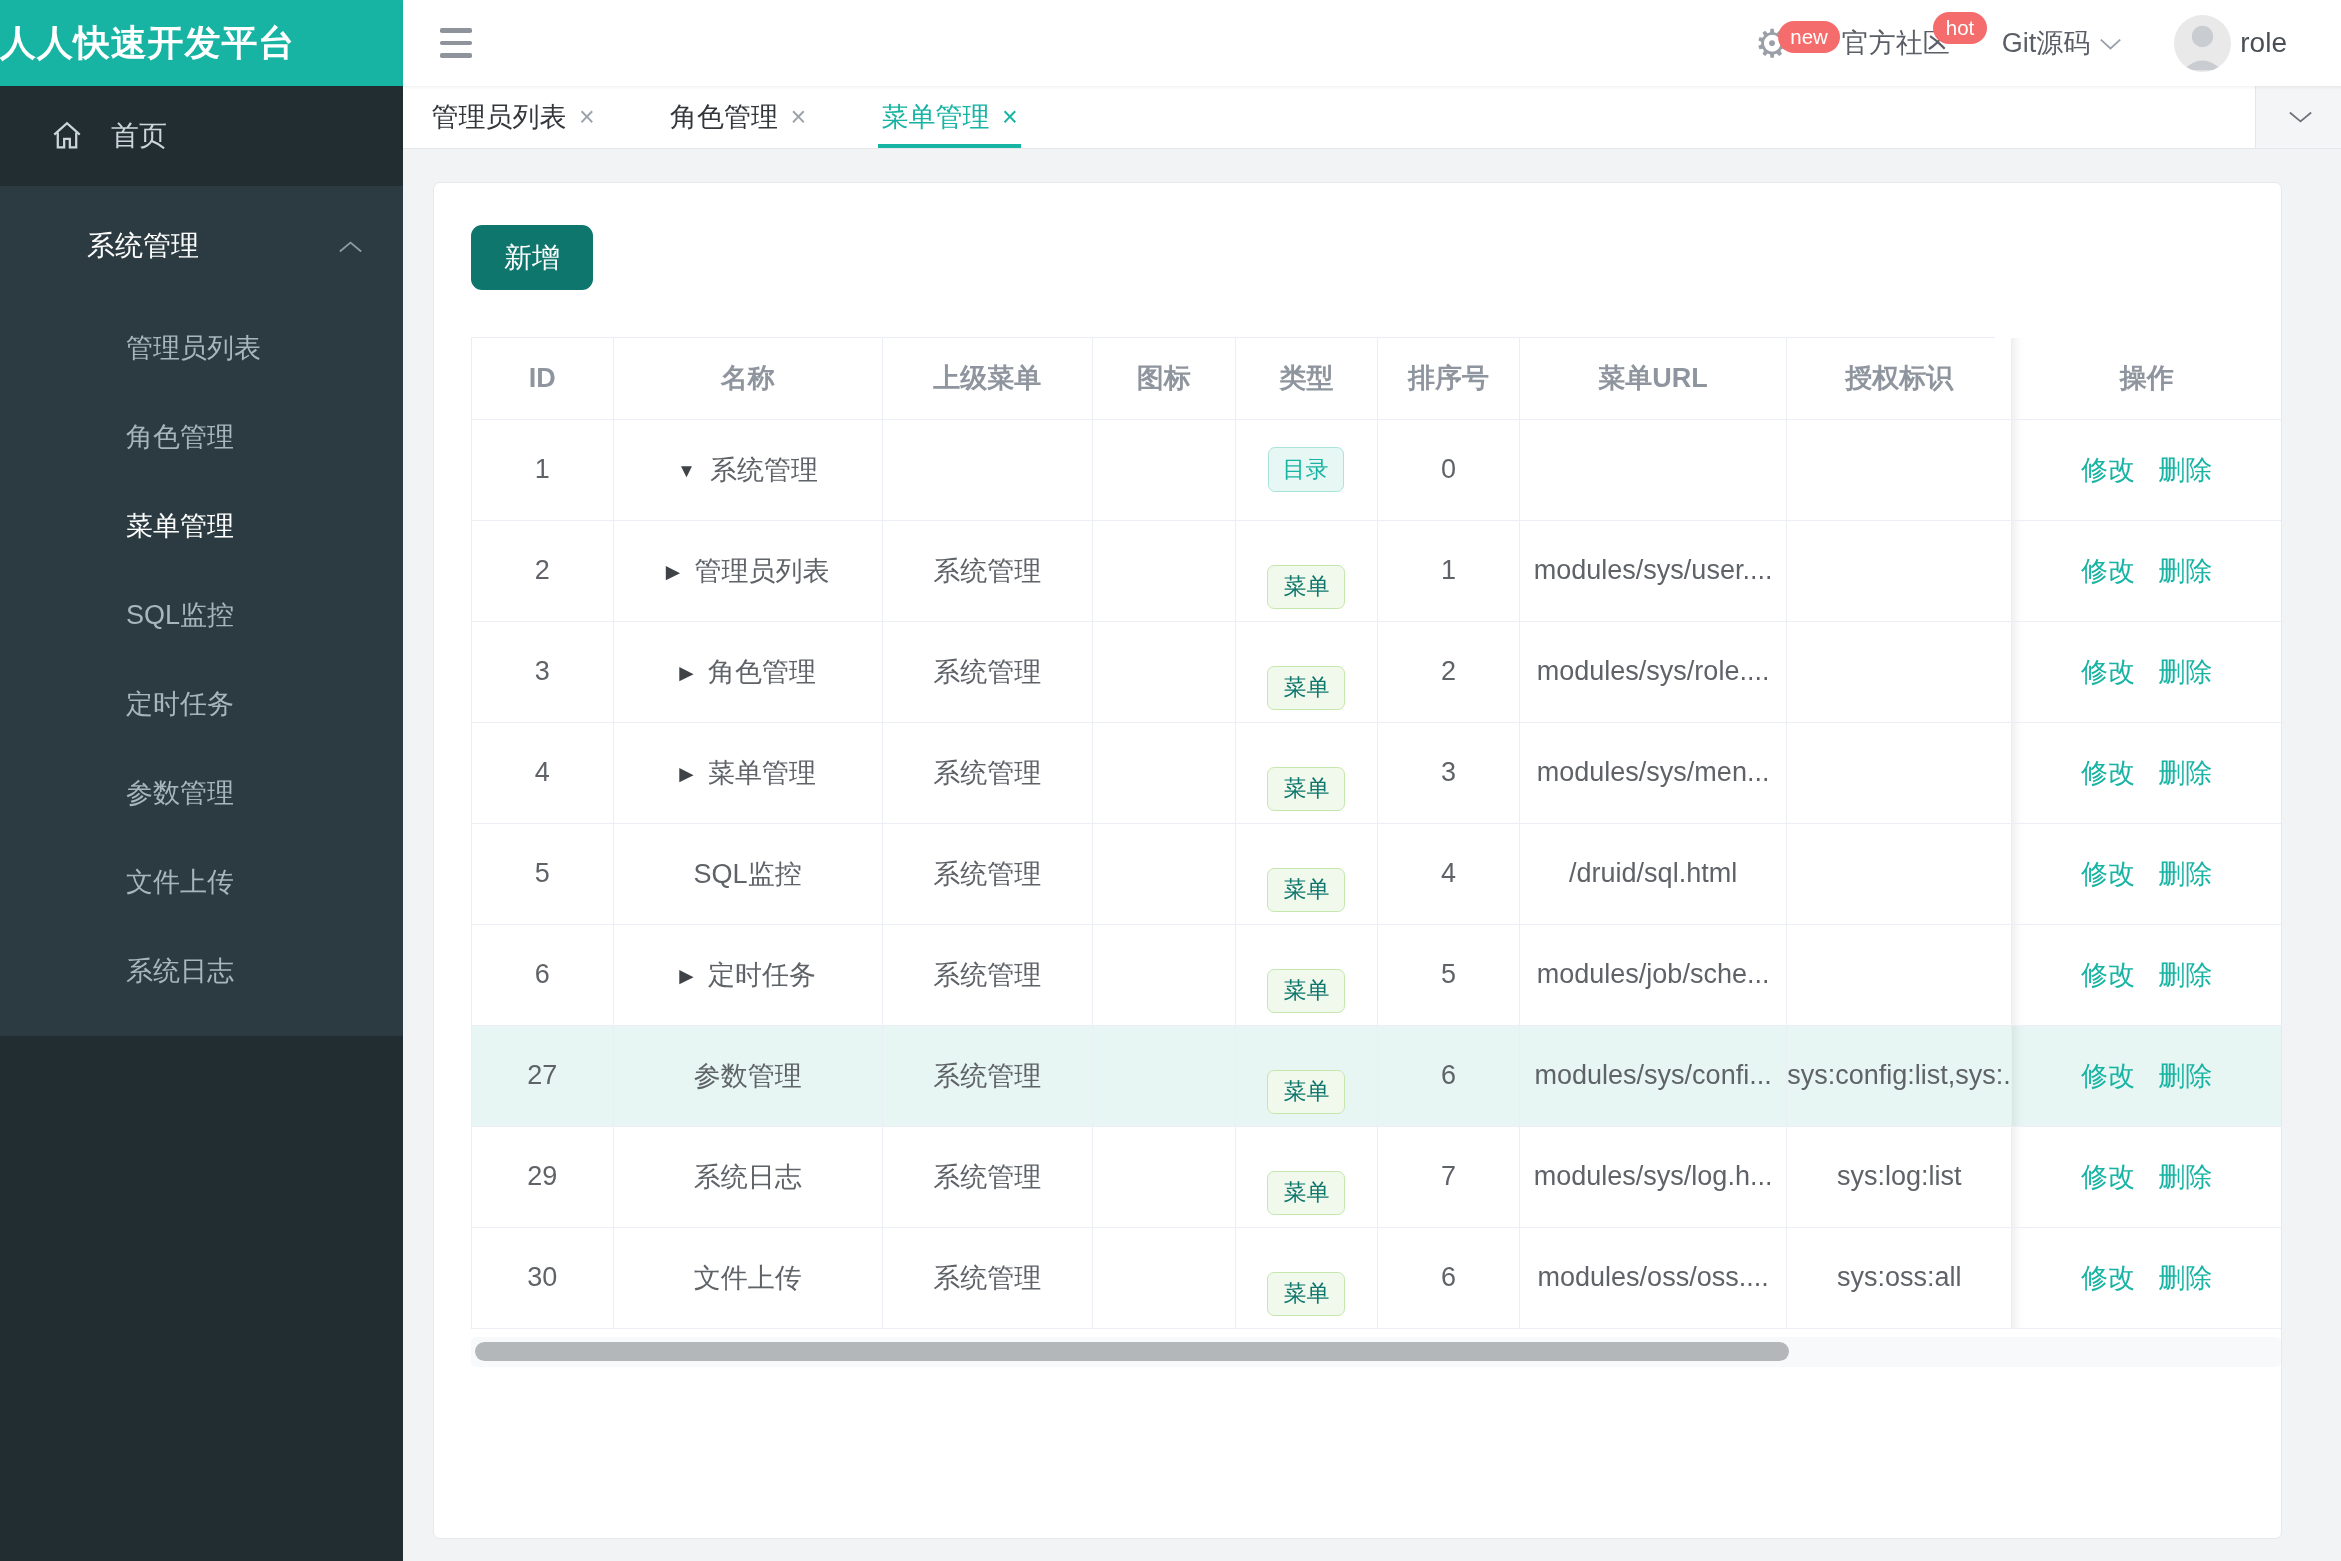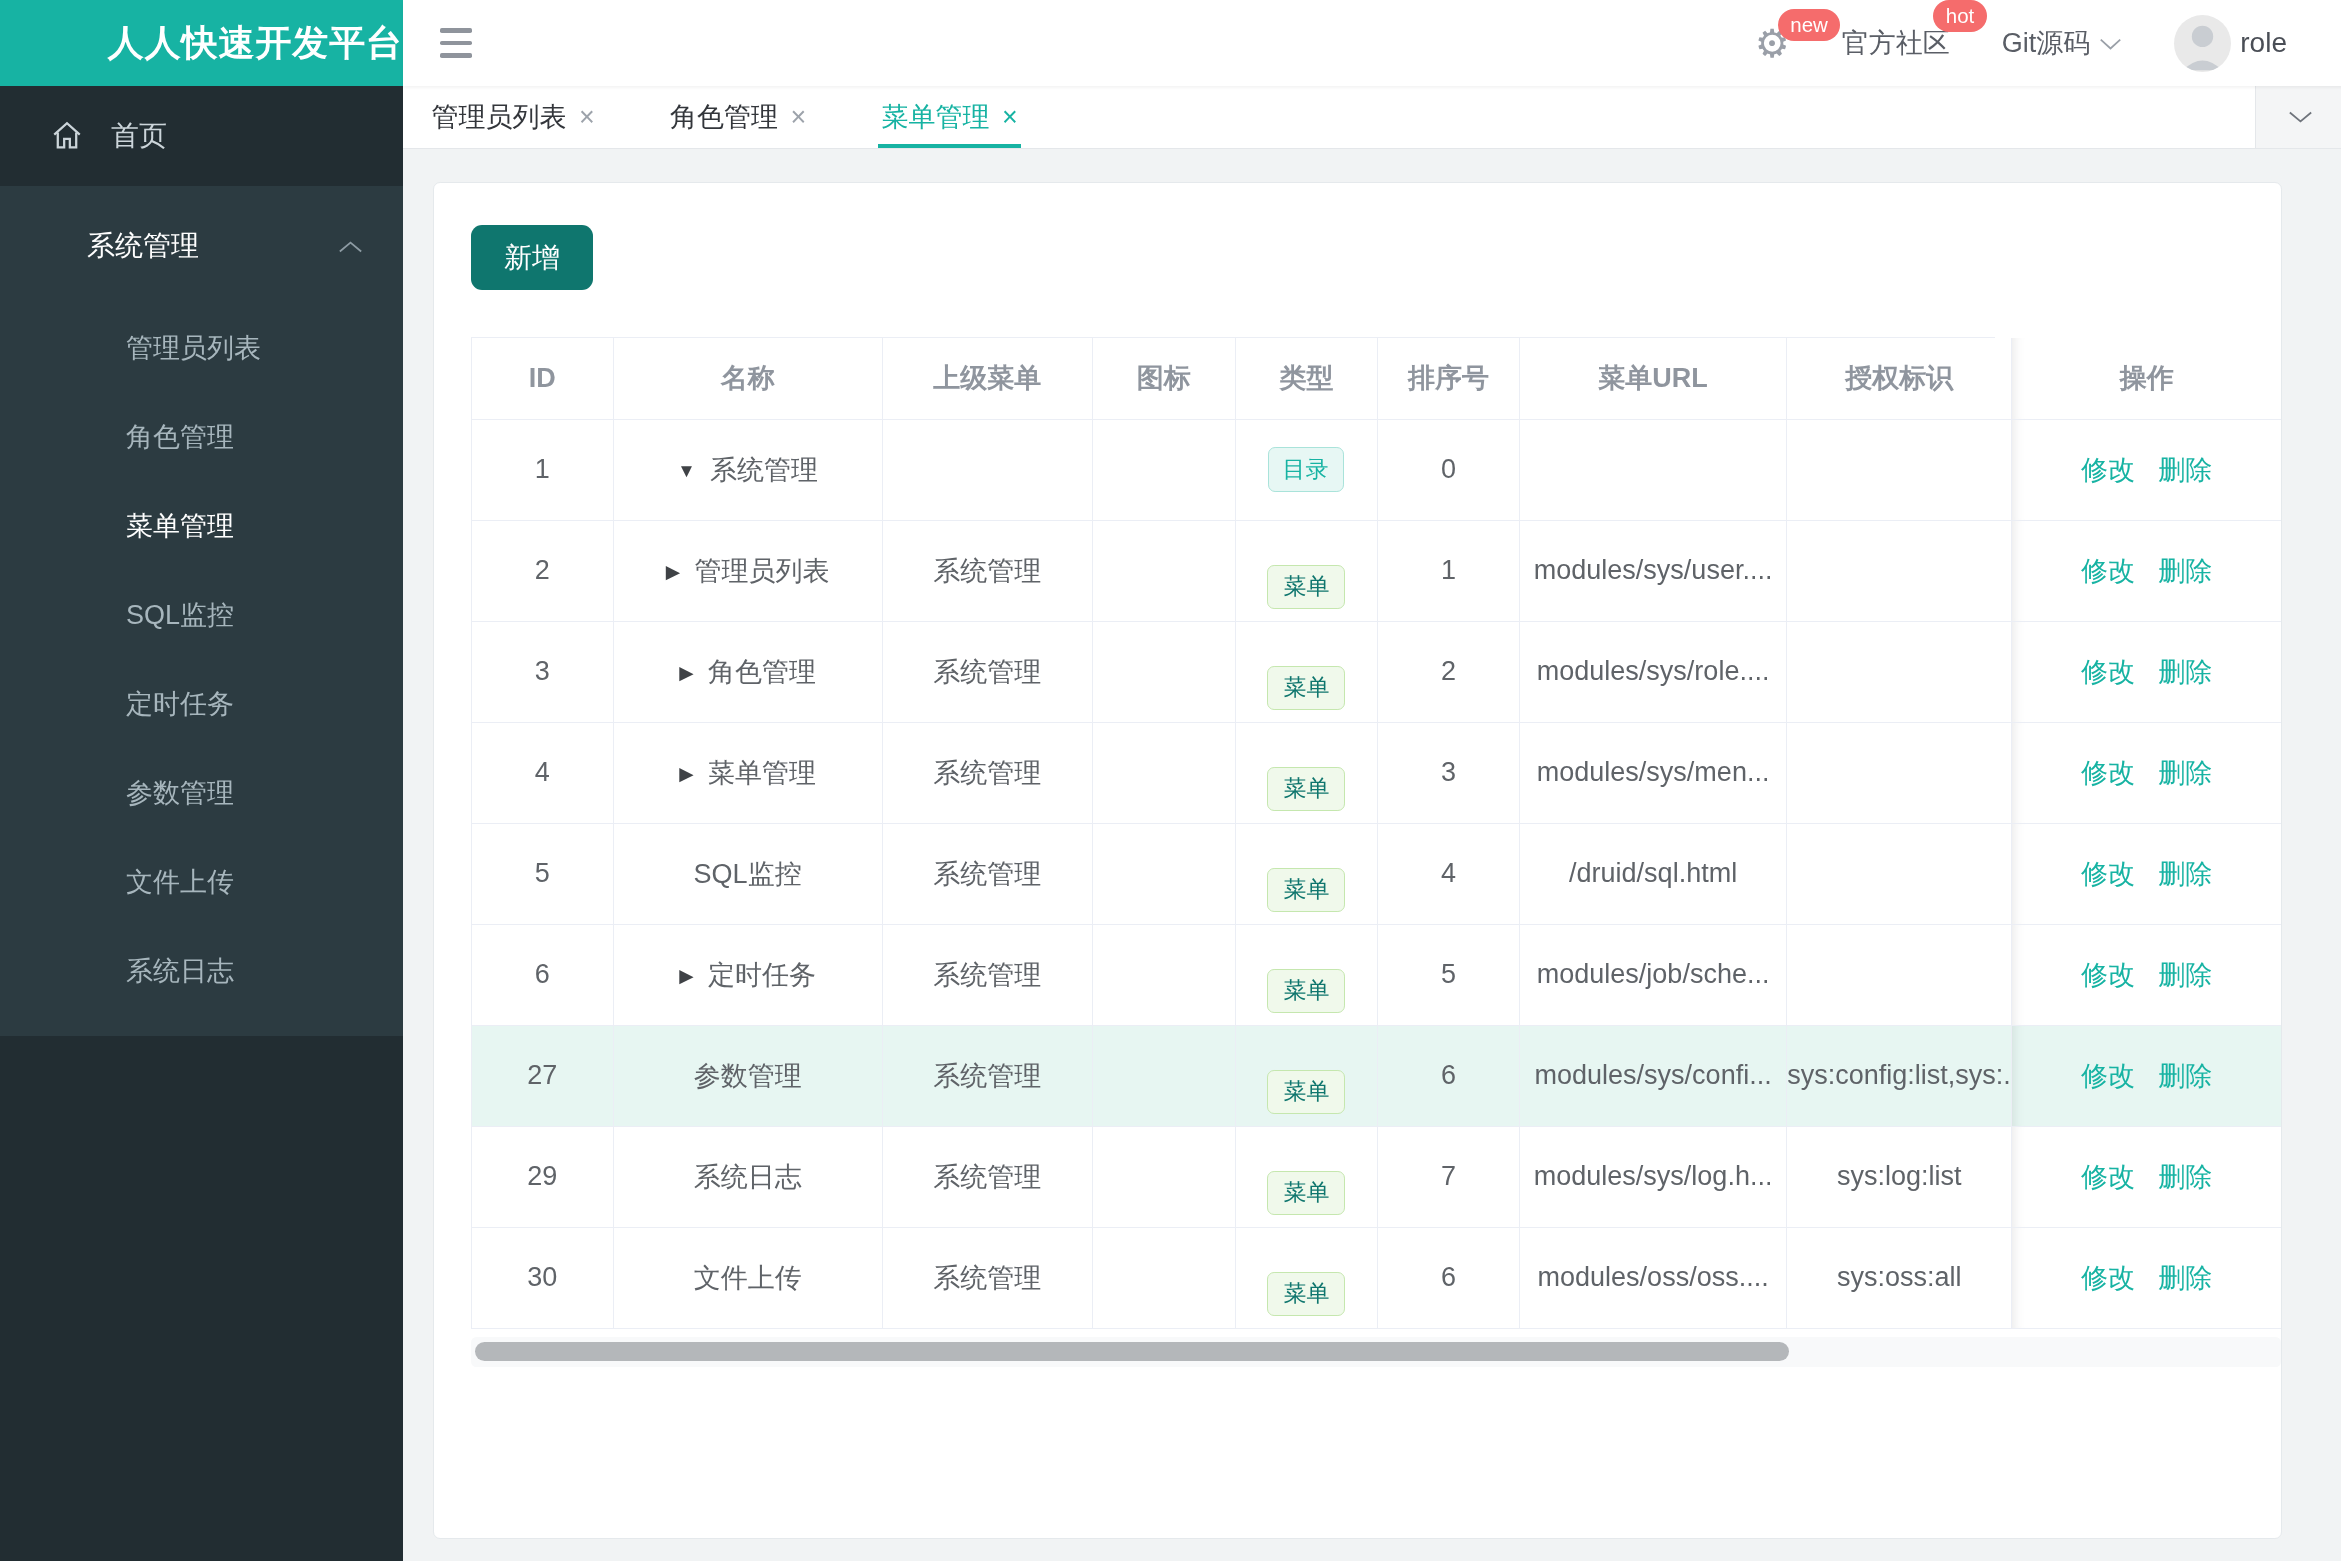--- a/index.html
+++ b/index.html
@@ -4,21 +4,21 @@
 <style>
   * { margin:0; padding:0; box-sizing:border-box; }
   html,body { width:2342px; height:1562px; overflow:hidden;
     font-family:"Liberation Sans","DejaVu Sans",sans-serif; background:#f1f3f4; }
 
   .app { position:relative; width:2342px; height:1562px; display:flex; }
 
   
   .sidebar { width:403px; min-width:403px; height:100%; background:#222d32; }
   .logo { height:86px; background:#17b3a3; color:#fff; font-size:36px; font-weight:bold;
-    display:flex; align-items:center; justify-content:flex-end; letter-spacing:0.9px; }
+    display:flex; align-items:center; justify-content:flex-start; letter-spacing:0.9px; }
   .side-home { height:100px; display:flex; align-items:center; gap:27px;
     padding-left:50px; color:#ccd5da; font-size:28px; cursor:pointer;font-family:Liberation Serif, serif; }
   .side-home svg { width:34px; height:34px; stroke:#ccd5da; }
   .side-group { background:#2c3b41; padding-bottom:19.6px; }
   .group-title { display:flex; align-items:center; padding:41px 39px 39px 87px;
     color:#ffffff; font-size:28px; cursor:pointer; }
   .group-title .chev { margin-left:auto; }
   .group-title svg { width:27px; height:16px; stroke:#8d9ba3; }
   .side-item { height:89px; line-height:89px; padding-left:126px; color:#a7b6bd;
     font-size:27px; cursor:pointer; }
@@ -29,21 +29,21 @@
 
   .topbar { height:86px; background:#fff; display:flex; align-items:center;
     padding:0 57px 0 37px; box-shadow:0 1.8px 3.6px rgba(0,0,0,0.06); position:relative; z-index:3; }
   .hamburger { display:flex; flex-direction:column; gap:8px; cursor:pointer; }
   .hamburger i { display:block; width:32px; height:4.5px; background:#8f949c; border-radius:1.8px; }
   .top-right { margin-left:auto; display:flex; align-items:center; gap:52px; }
   .top-item { position:relative; display:flex; align-items:center; gap:9px;
     color:#5a5e66; font-size:27px; cursor:pointer; }
   .gear { font-size:39px; color:#9a9fa8; line-height:1; }
   .pill { position:absolute; background:#f56c6c; color:#fff; font-size:20.5px;
-    padding:3.6px 12.5px; border-radius:890px; line-height:1.2; }
+    padding:3.6px 12.5px; border-radius:890px; line-height:1.2;margin-top:12px; }
   .pill.new { top:-14.2px; left:23px; }
   .pill.hot { top:-25px; right:-37px; }
   .chev-down svg { width:23px; height:14.2px; stroke:#9aa0a8; }
   .avatar { width:57px; height:57px; border-radius:50%; background:#e9e9e9; overflow:hidden;
     display:flex; align-items:flex-end; justify-content:center; }
   .admin-name { color:#4a4e56; font-size:28px; }
 
   
   .tabbar { height:63px; background:#fff; border-bottom:0.9px solid #e4e7ea;
     display:flex; align-items:stretch; padding-left:25px; position:relative; z-index:2; }

